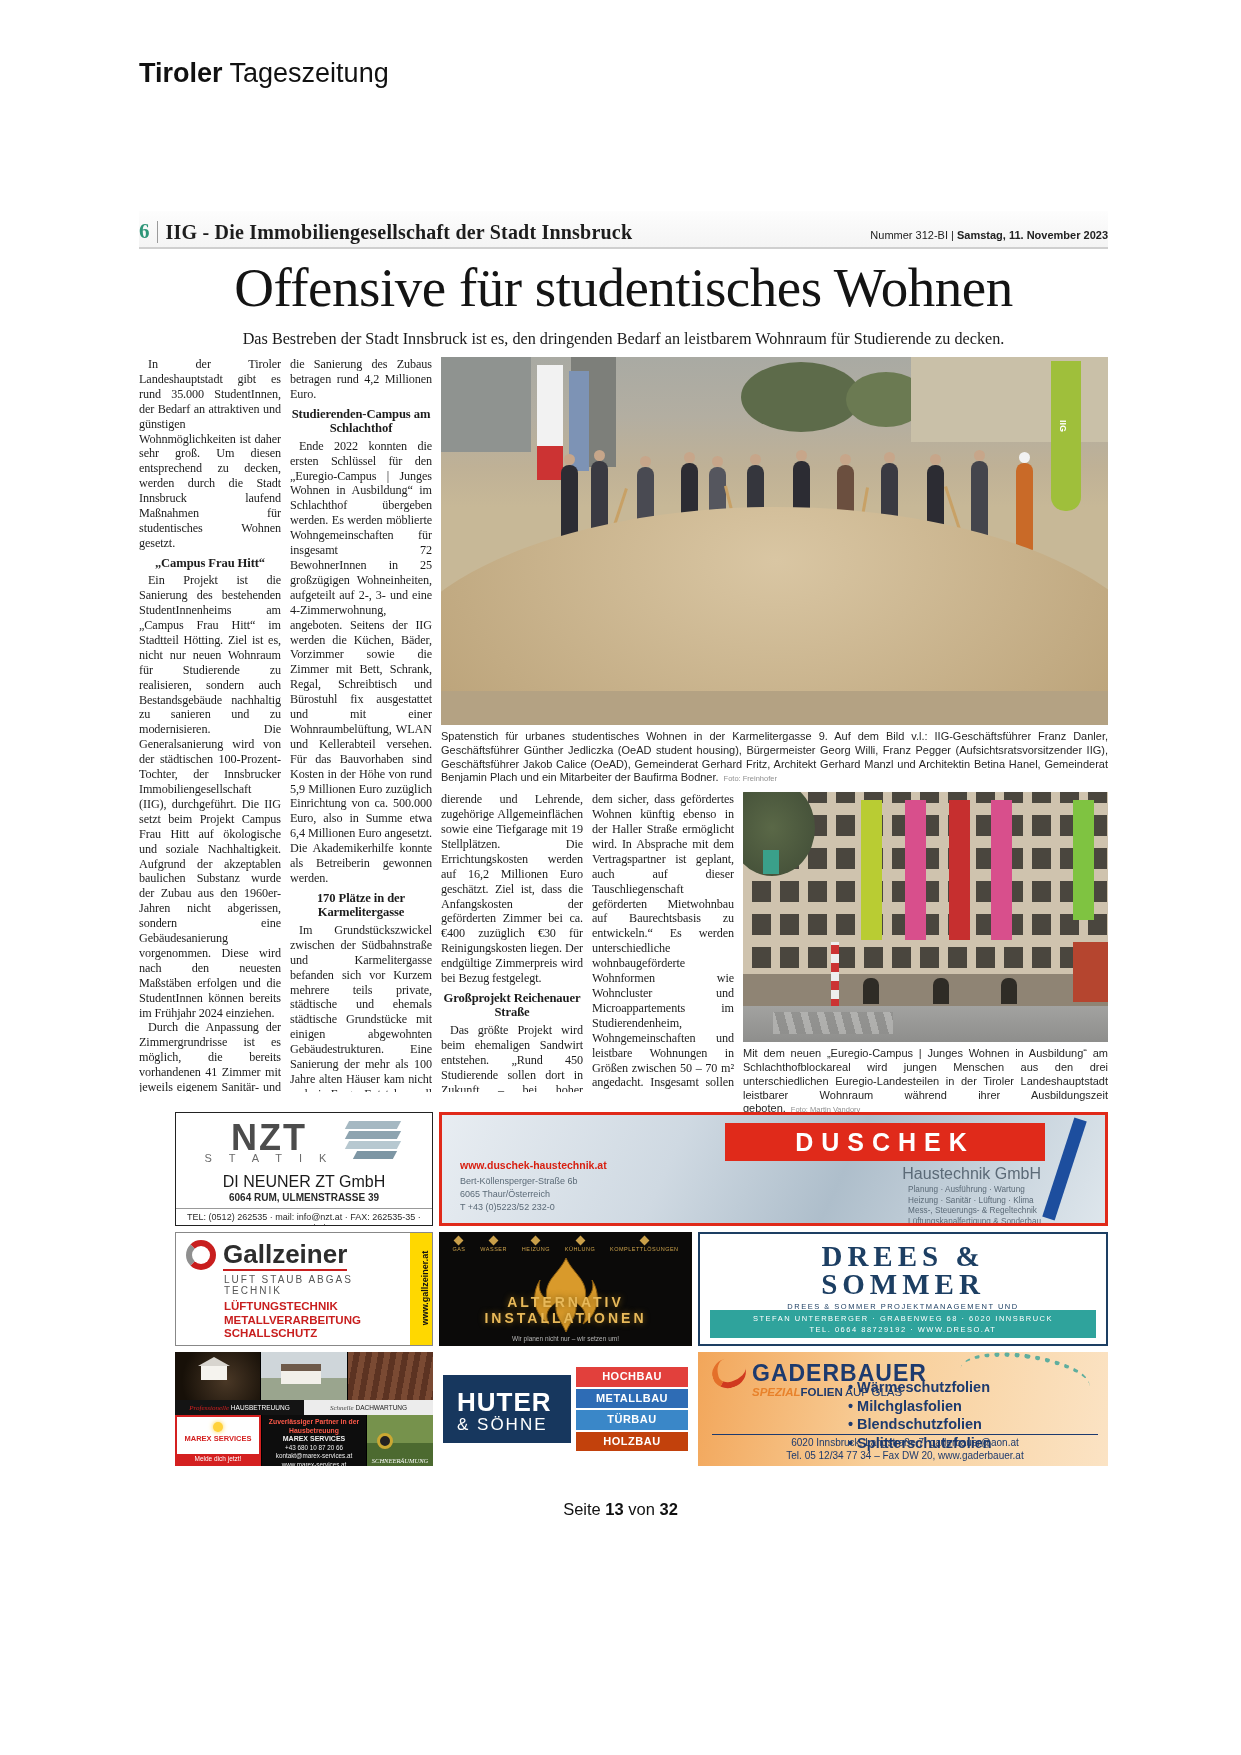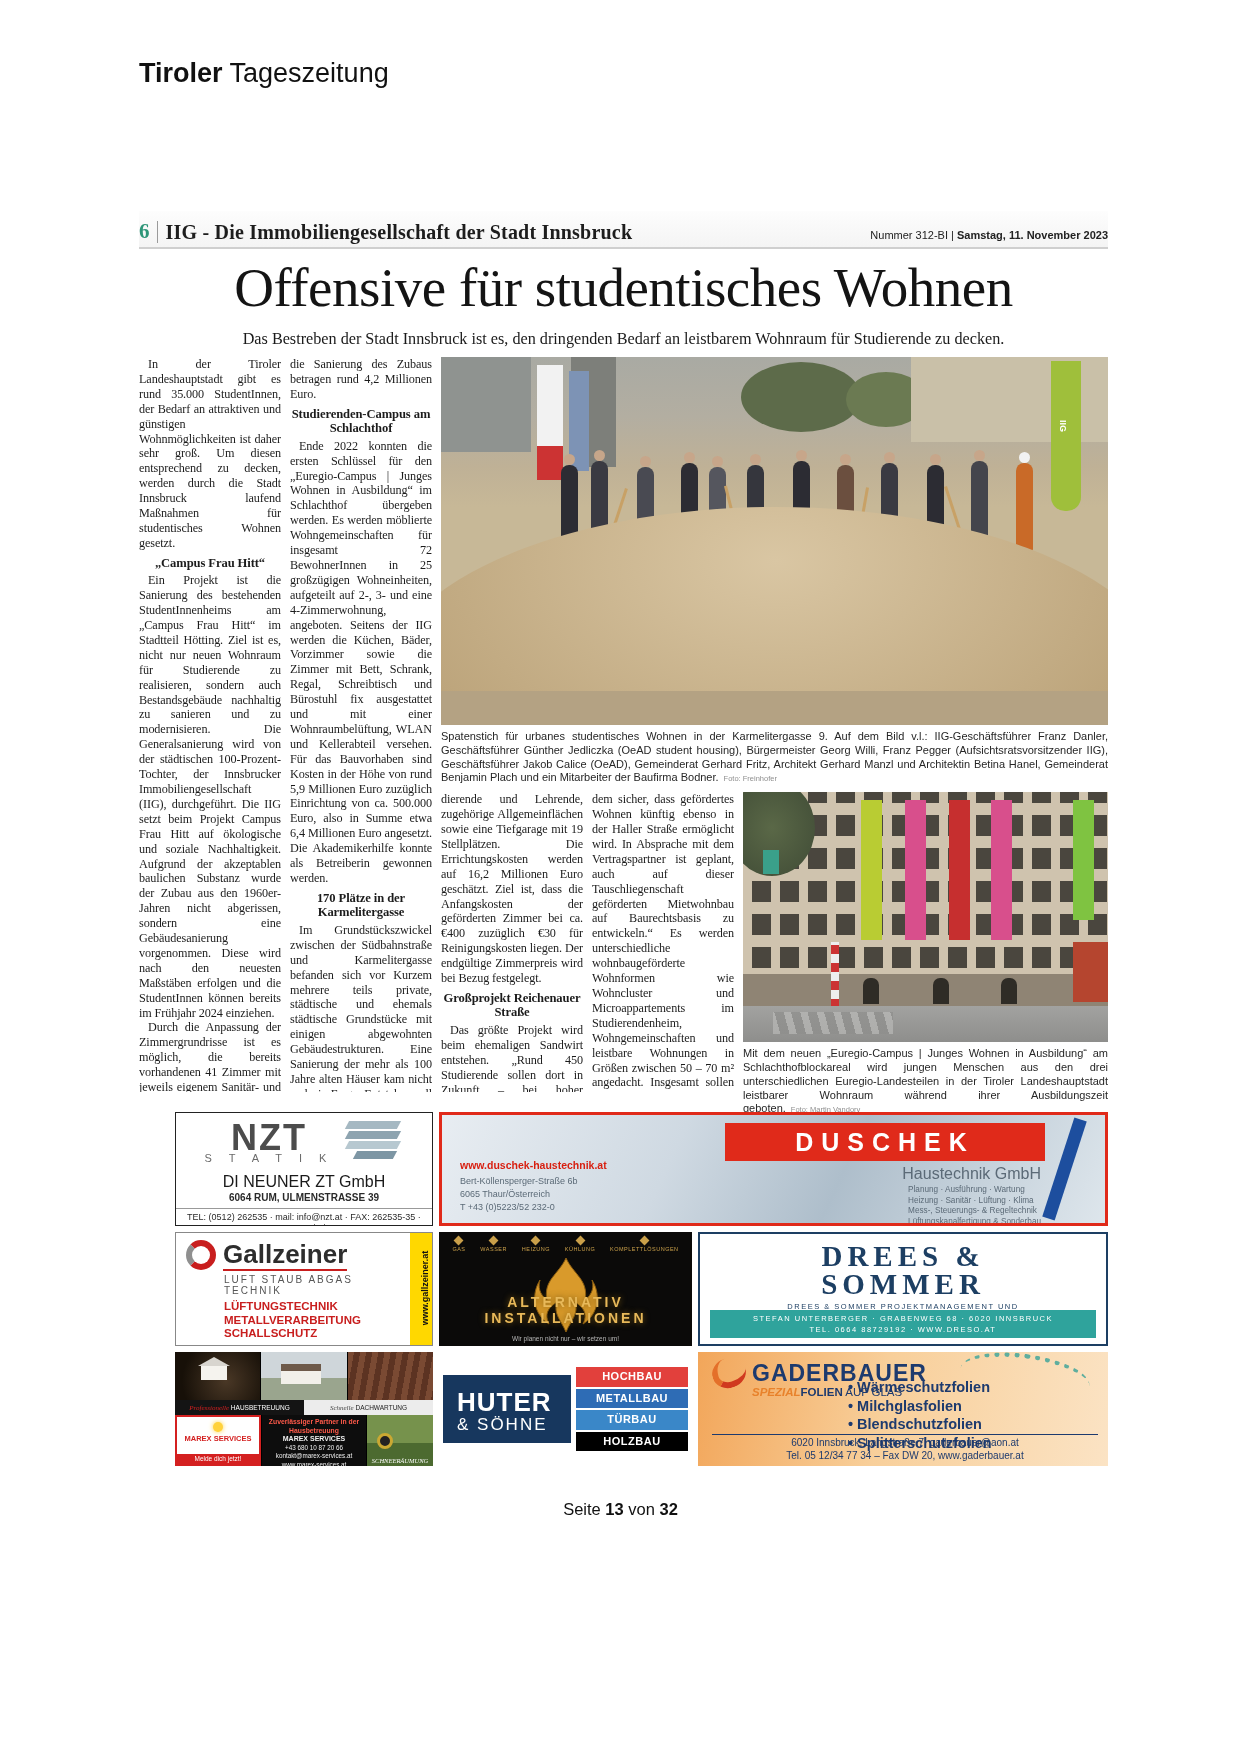--- a/index.html
+++ b/index.html
@@ -166,21 +166,21 @@
   .mx-c3 span { position:absolute; left:0; right:0; bottom:2px; color:#fff; font-size:6.5px; font-style:italic; text-align:center; font-family:"Liberation Serif",serif; }
 
   
   .ad-huter { width:253px; display:flex; align-items:center; justify-content:center; gap:5px; }
   .hu-left { width:128px; height:68px; background:#17375e; color:#fff; padding:14px 0 0 14px; }
   .hu-n1 { font-weight:bold; font-size:26px; letter-spacing:1px; line-height:26px; }
   .hu-n2 { font-size:17px; letter-spacing:2px; }
   .hu-bars { width:112px; display:flex; flex-direction:column; gap:2px; }
   .hu-bar { height:19.5px; color:#fff; font-weight:bold; font-size:11px; line-height:19.5px; text-align:center; letter-spacing:0.5px; }
   .hu-bar.b1 { background:#e2403c;text-align:center; } .hu-bar.b2 { background:#2e6cb5; }
-  .hu-bar.b3 { background:#3a87c8; } .hu-bar.b4 { background:#000000; }
+  .hu-bar.b3 { background:#3a87c8; } .hu-bar.b4 { background:#c2410c; }
 
   
   .ad-gader { flex:1; background:linear-gradient(100deg,#f0a softly,#fff); background:linear-gradient(100deg,#f2a65a,#f8cf9a 45%,#fbe3c4); padding:6px 10px 0 14px; }
   .gb-dots { position:absolute; right:18px; top:2px; width:130px; height:46px; border-top:5px dotted #5fae9e;
              border-radius:50%; transform:rotate(8deg); }
   .gb-logorow { display:flex; align-items:center; gap:6px; }
   .gb-swoosh { width:34px; height:30px; border-bottom:6px solid #d0391f; border-left:6px solid #e4702a;
                border-radius:50%; transform:rotate(-18deg); }
   .gb-name { font-size:23px; font-weight:bold; color:#1d3a6e; letter-spacing:1px; }
   .gb-sub { font-size:11.5px; margin:-2px 0 2px 40px; color:#1d3a6e; }

